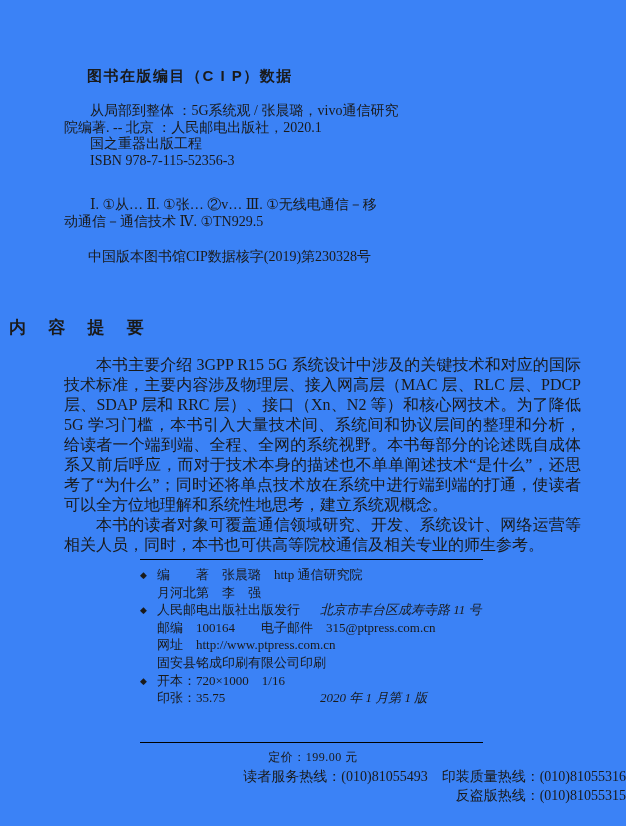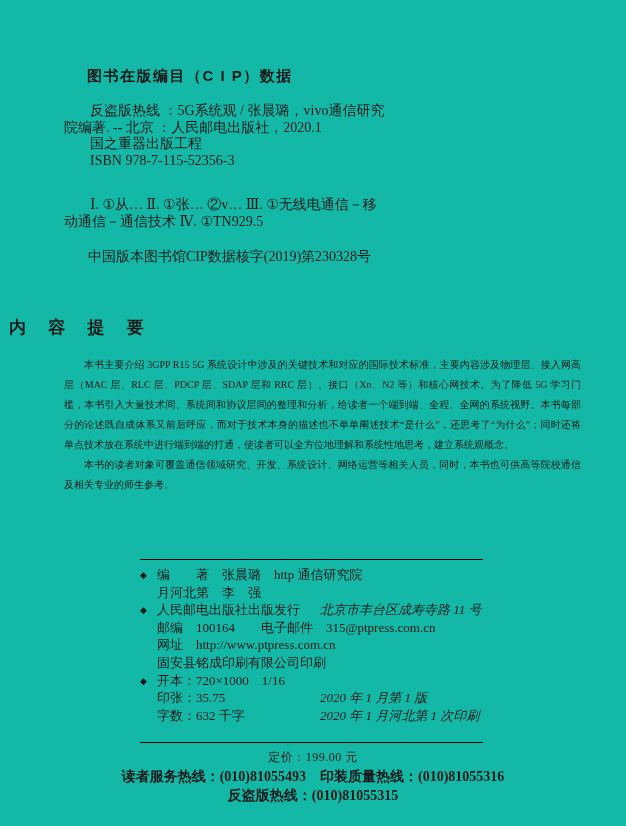--- a/index.html
+++ b/index.html
@@ -2,21 +2,21 @@
 <html><head>
 <meta charset="utf-8">
 <style>
   * { margin: 0; padding: 0; box-sizing: border-box; }
   html, body { background: #888; }
   .page {
     position: relative;
     width: 626px;
     height: 826px;
     margin: 0 auto;
-    background: #14b8a6;
+    background: #3b82f6;
     color: #1a1a1a;
     font-family: "Liberation Serif", "DejaVu Serif", serif;
     overflow: hidden;
   }
   .cip-header {
     position: absolute;
     left: 87px; top: 67px;
     font-family: "Liberation Sans", "DejaVu Sans", sans-serif;
     font-weight: bold;
     font-size: 15px;
@@ -48,21 +48,21 @@
     width: 100%;
     font-weight: bold;
     font-size: 17px;
     letter-spacing: 9px;
     text-indent: 9px;
   }
   .summary {
     position: absolute;
     left: 64px; top: 355px;
     width: 517px;
-    font-size: 10px;
+    font-size: 16px;
     line-height: 20px;
     text-align: justify;
   }
   .summary p { text-indent: 2em; margin: 0; }
   .rule {
     position: absolute;
     left: 140px;
     width: 343px;
     height: 1px;
     background: #000;
@@ -96,36 +96,36 @@
     left: 0; top: 749px;
     width: 100%;
     text-align: center;
     font-size: 12px;
     letter-spacing: 0.5px;
   }
   .hotline {
     position: absolute;
     left: 0;
     width: 100%;
-    text-align: center;
-    font-weight: bold;
+    text-align: right;
+    font-weight: normal;
     font-size: 14px;
   }
   .hotline-1 { top: 768px; }
   .hotline-2 { top: 787px; }
 </style>
 </head>
 <body>
 
 <div class="page">
 
   <div class="cip-header">图书在版编目（C I P）数据</div>
 
   <div class="cip-block">
-    <div class="cip-line indent">反盗版热线 ：5G系统观 / 张晨璐，vivo通信研究</div>
+    <div class="cip-line indent">从局部到整体 ：5G系统观 / 张晨璐，vivo通信研究</div>
     <div class="cip-line">院编著. -- 北京 ：人民邮电出版社，2020.1</div>
     <div class="cip-line indent">国之重器出版工程</div>
     <div class="cip-line indent">ISBN 978-7-115-52356-3</div>
   </div>
 
   <div class="cip-class">
     <div class="cip-line indent">Ⅰ. ①从… Ⅱ. ①张… ②v… Ⅲ. ①无线电通信－移</div>
     <div class="cip-line">动通信－通信技术 Ⅳ. ①TN929.5</div>
   </div>
 
@@ -158,23 +158,20 @@
     </div>
     <div class="row">
       <span class="bullet"></span><span>固安县铭成印刷有限公司印刷</span><span class="right-col"></span>
     </div>
     <div class="row">
       <span class="bullet">◆</span><span>开本：720×1000　1/16</span><span class="right-col"></span>
     </div>
     <div class="row">
       <span class="bullet"></span><span>印张：35.75</span><span class="right-col">2020 年 1 月第 1 版</span>
     </div>
-    <div class="row">
-      <span class="bullet"></span><span>字数：632 千字</span><span class="right-col">2020 年 1 月河北第 1 次印刷</span>
-    </div>
   </div>
 
   <div class="rule rule-bottom"></div>
 
   <div class="price-line">定价：199.00 元</div>
   <div class="hotline hotline-1">读者服务热线：(010)81055493　印装质量热线：(010)81055316</div>
   <div class="hotline hotline-2">反盗版热线：(010)81055315</div>
 
 </div>
 

